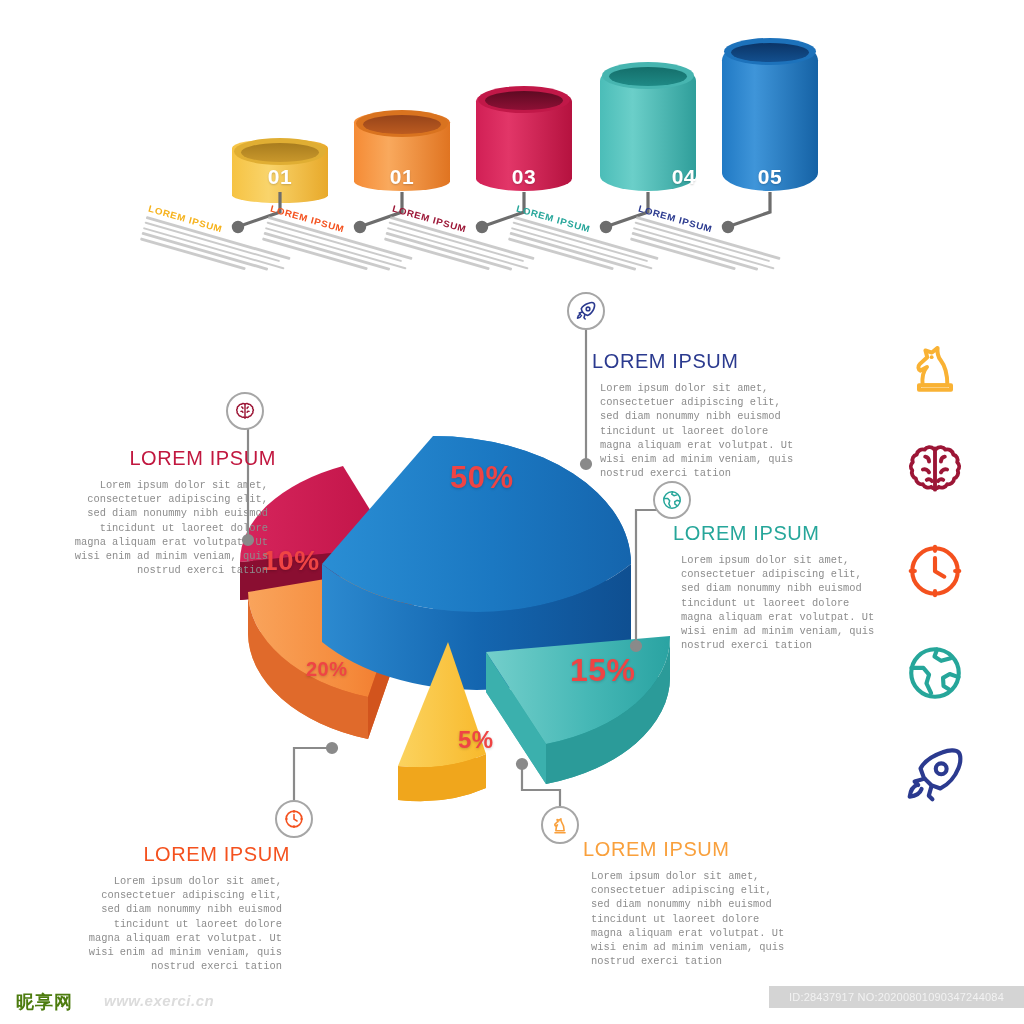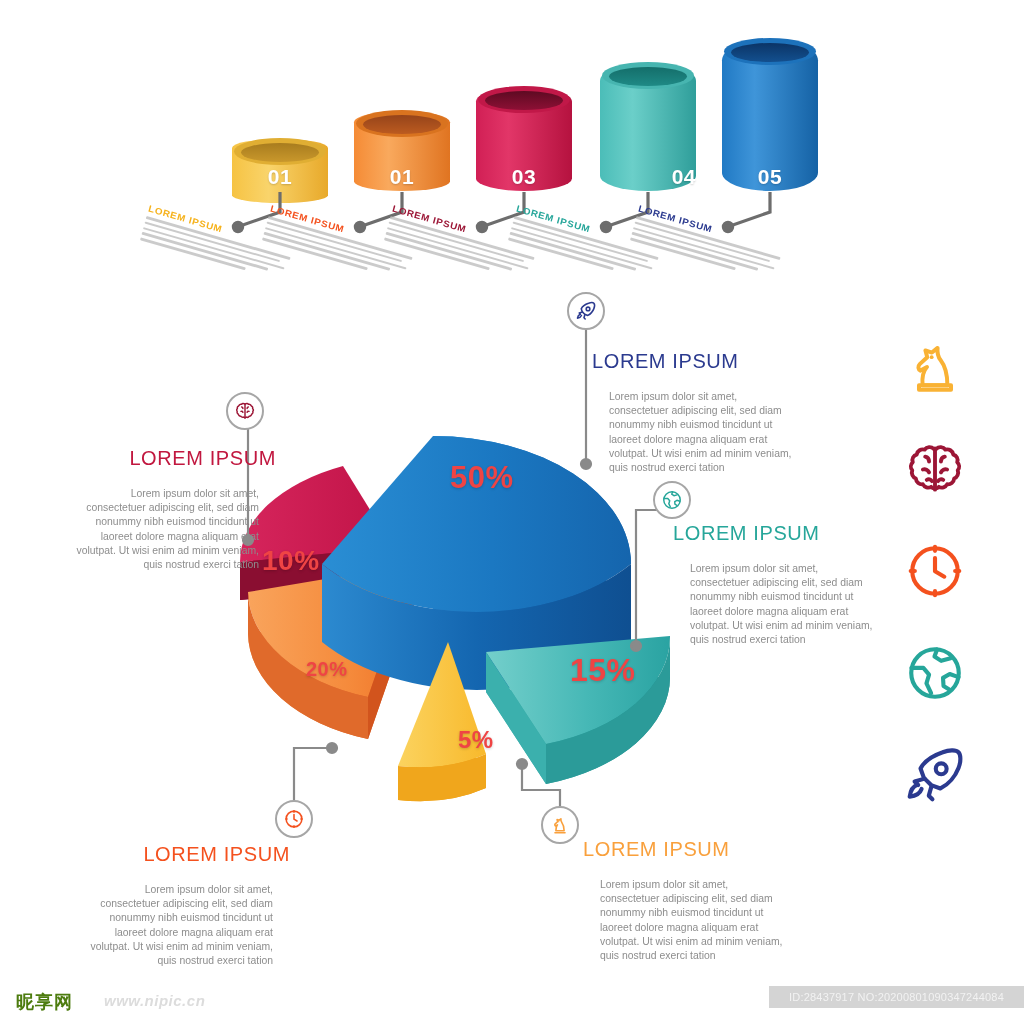--- a/index.html
+++ b/index.html
@@ -46,21 +46,21 @@
     text-shadow:0 1px 3px rgba(0,0,0,.20);
     letter-spacing:.5px;
   }
 
   
   .txt-block{position:absolute;width:230px;}
   .txt-block h3{
     margin:0 0 7px 0;font-size:20px;font-weight:normal;letter-spacing:.6px;
   }
   .txt-block p{
-    margin:17px;font-size:10.4px;line-height:14.2px;color:#8d8d8d;
+    margin:8px;font-size:10.4px;line-height:14.2px;color:#8d8d8d;font-family:Liberation Mono, monospace;
   }
   .ta-right{text-align:right;}
   .ta-left{text-align:left;}
 
   
   .badge{
     position:absolute;width:38px;height:38px;border-radius:50%;
     border:2px solid #a6a6a6;background:#fff;
     display:flex;align-items:center;justify-content:center;
     box-sizing:border-box;
@@ -430,17 +430,17 @@
         <path d="M5.2 15.8c-1.7.6-2.7 2.2-3 4.6 2.4-.3 4-1.3 4.6-3"></path>
         <path d="M15 3.2c2.8-1.1 5.3-.8 6.1 0 .8.8 1.1 3.3 0 6.1-1.2 3.1-3.8 6.4-7 7.9l-3.6-1.3-2.8-2.8-1.3-3.6C8 6.3 11.6 4.4 15 3.2z"></path>
         <circle cx="14.4" cy="9.6" r="2.1"></circle>
         <path d="M8 13.4l-3.9 1.1 1.4 1.4M10.7 16.1l-1.1 3.9 1.4 1.4"></path>
       </svg>
     </div>
   </div>
 
   <div id="watermark">
     <div id="wm-logo">昵享网</div>
-    <div id="wm-url">www.nipic.cn</div>
+    <div id="wm-url">www.exerci.cn</div>
     <div id="wm-id">ID:28437917 NO:20200801090347244084</div>
   </div>
 
 </div>
 
 </body></html>

